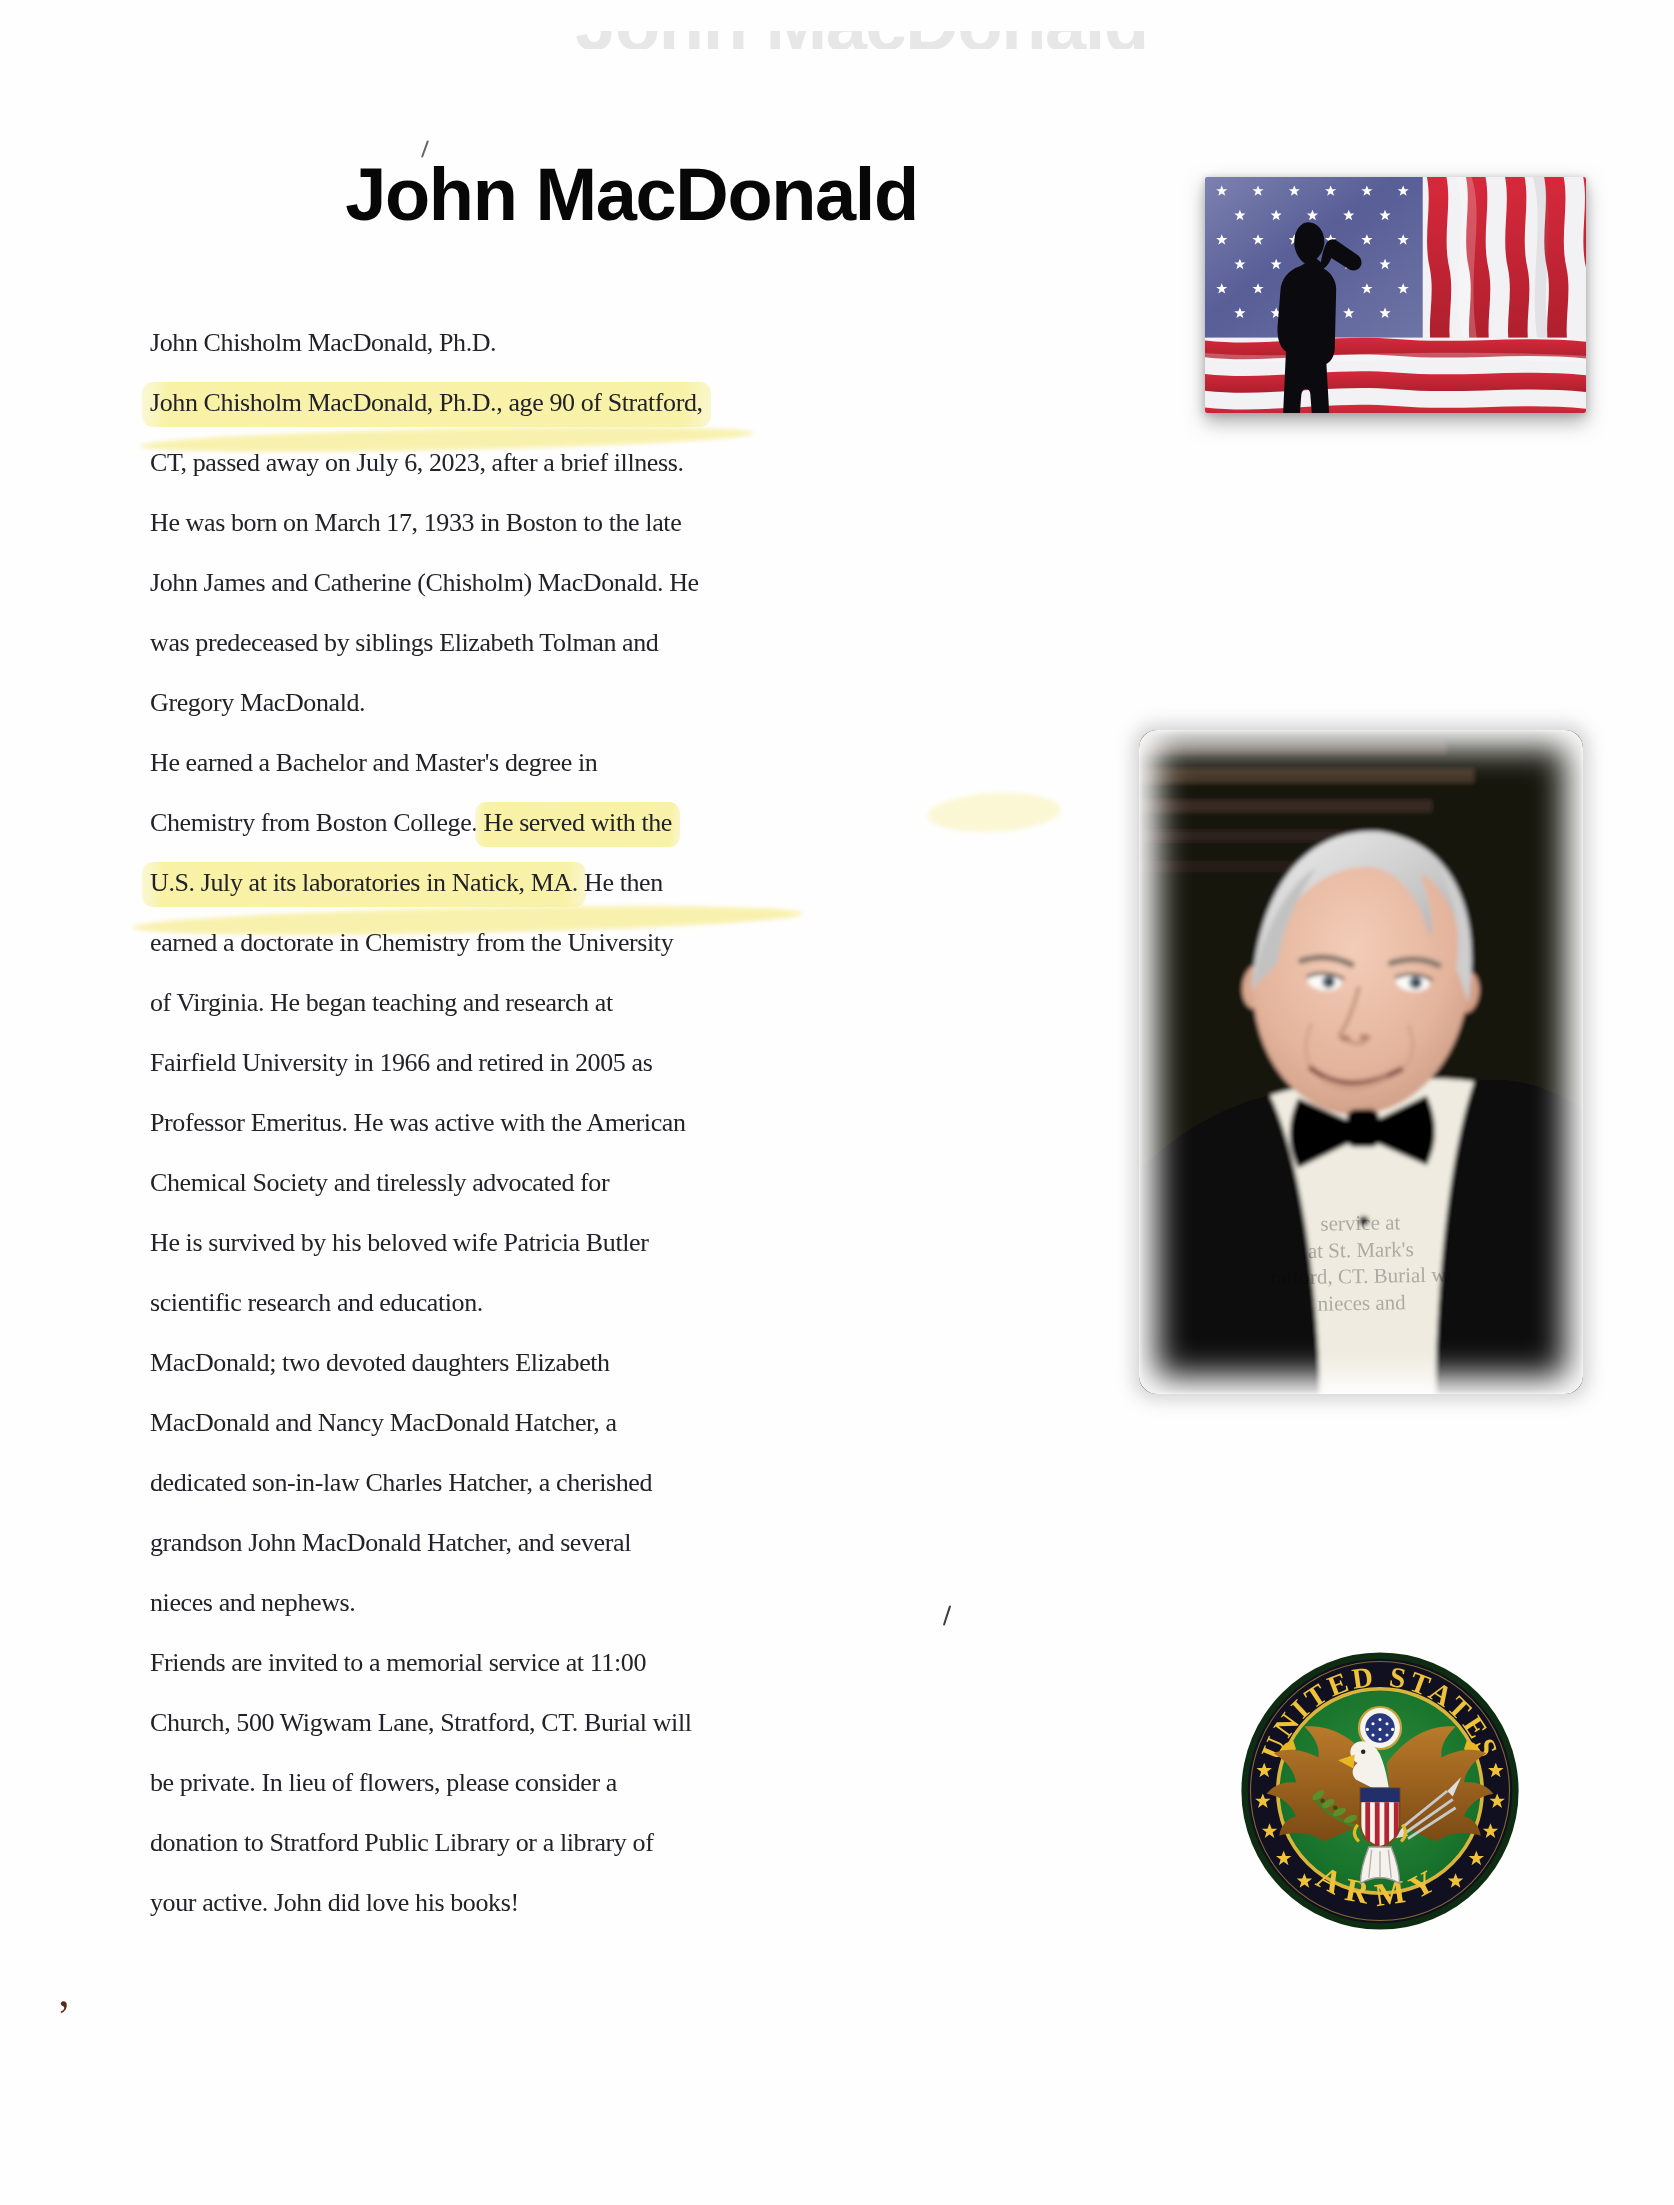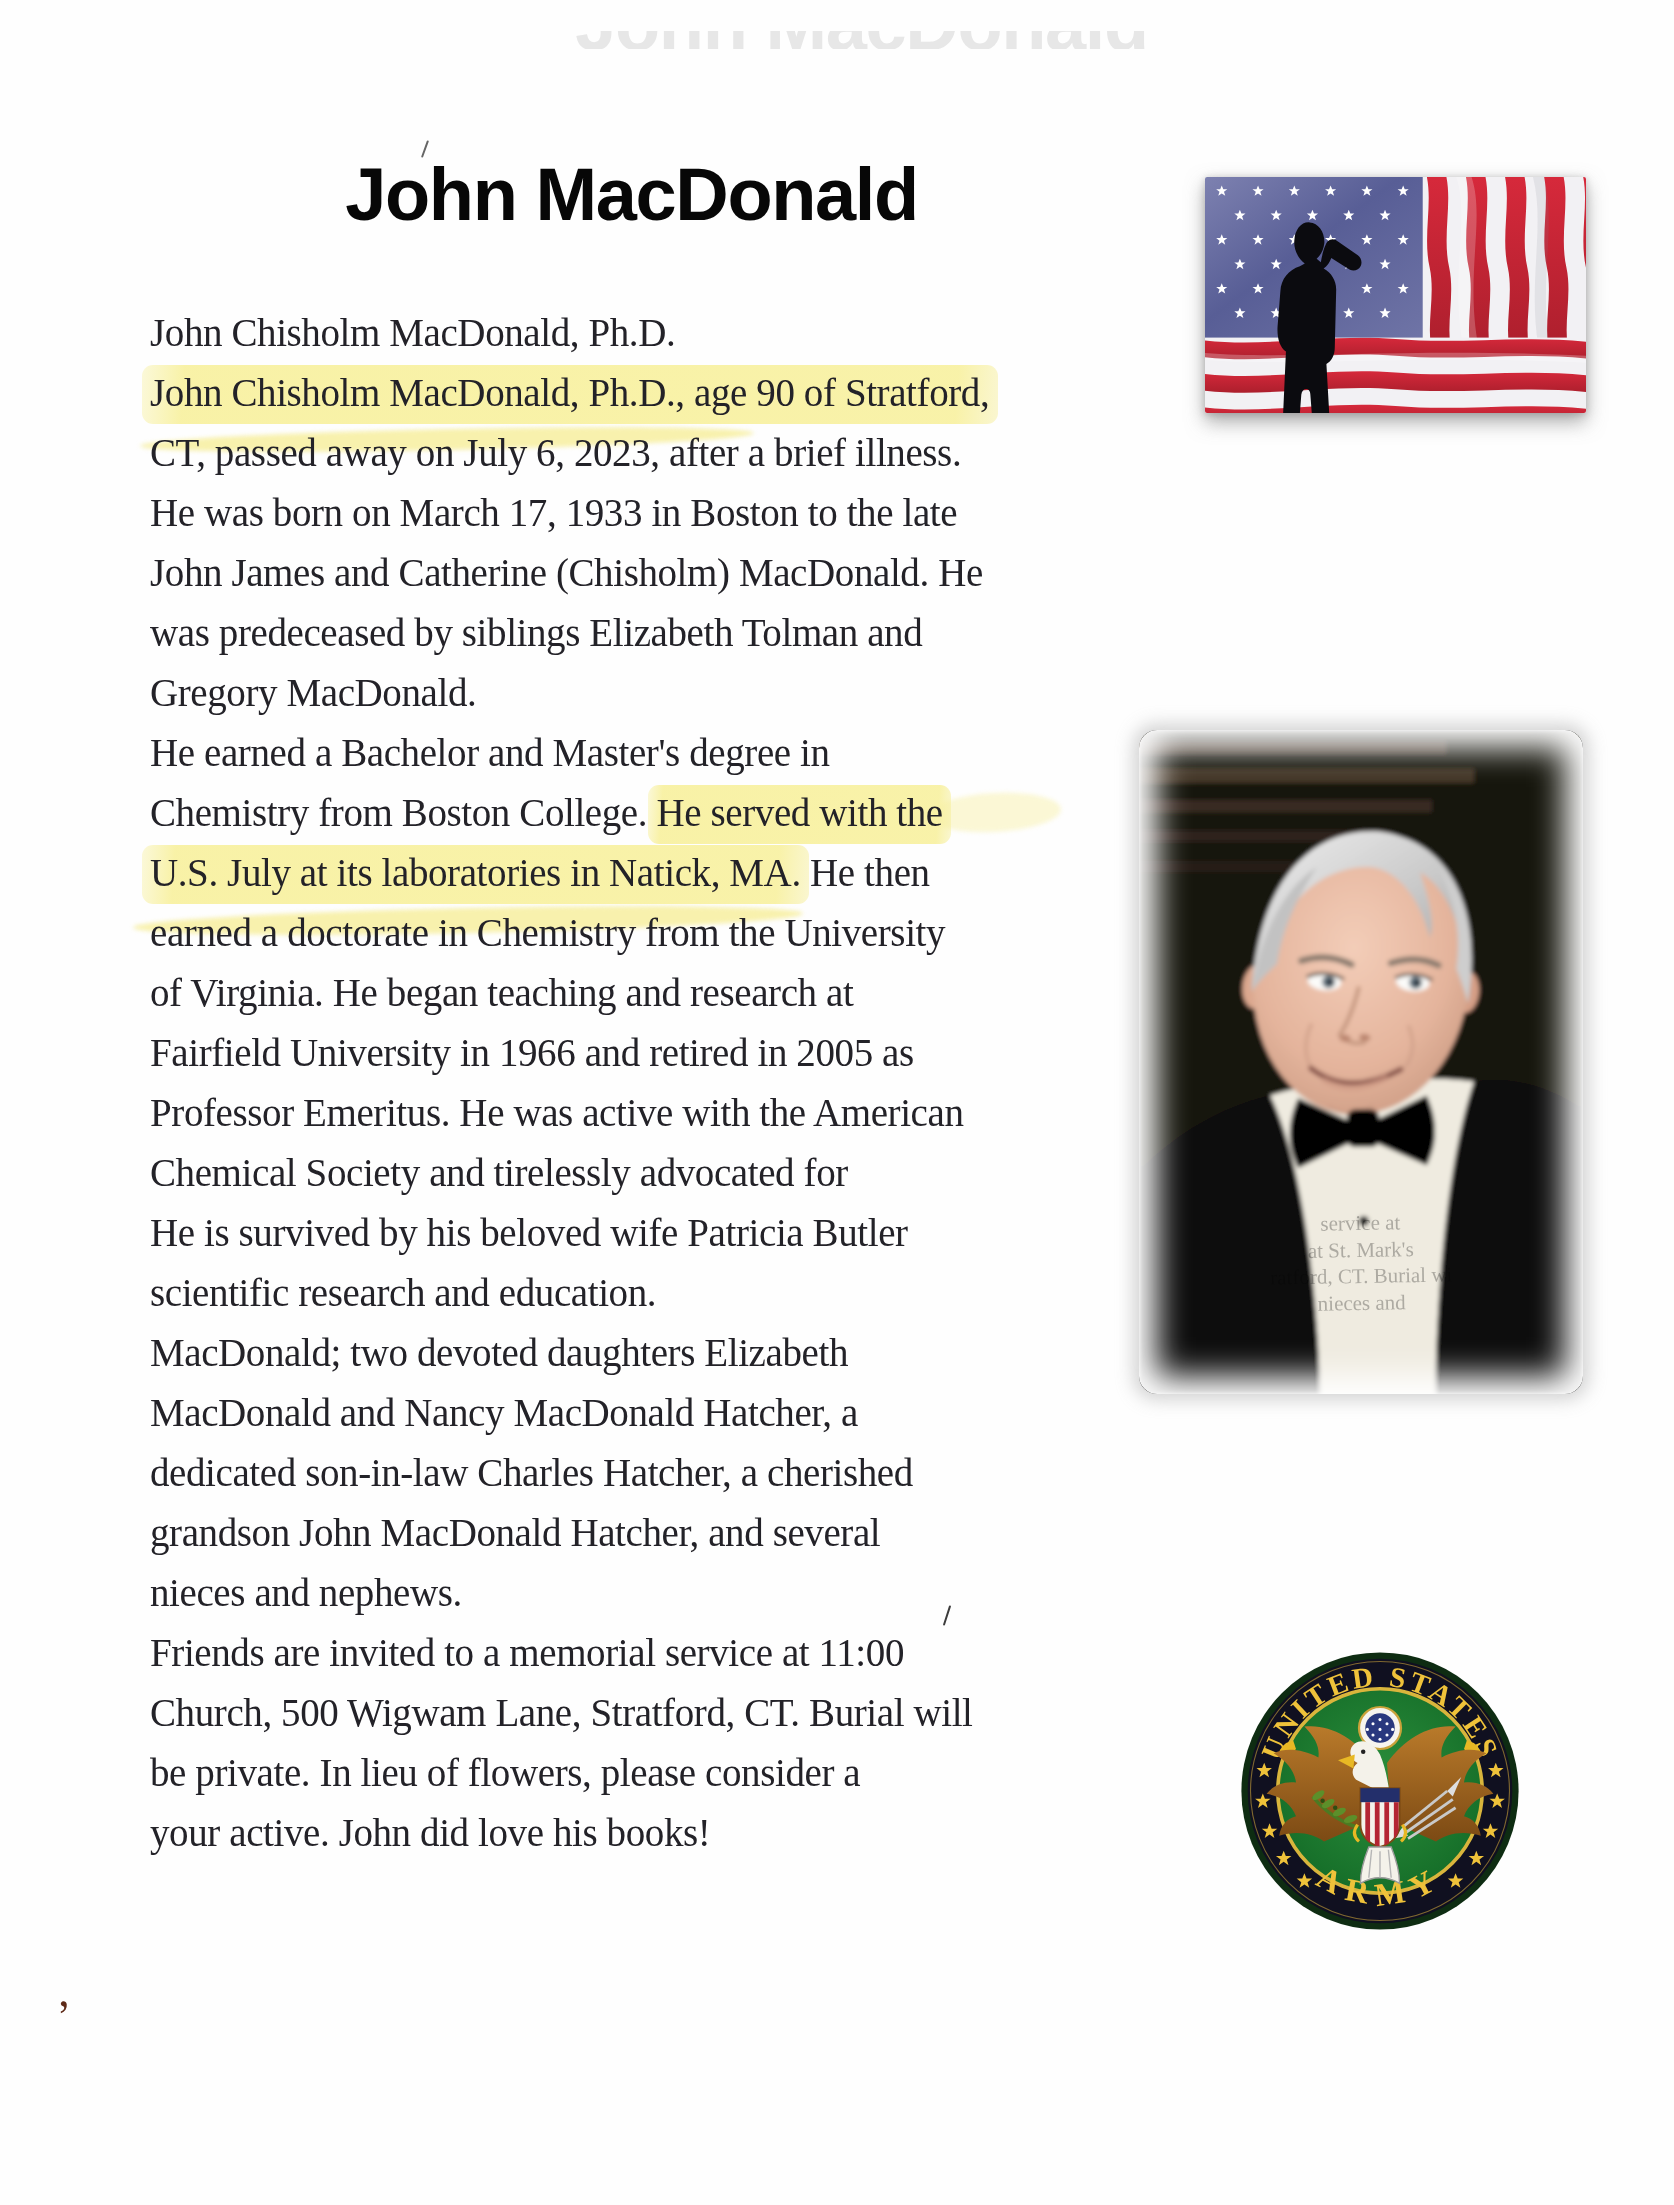--- a/index.html
+++ b/index.html
@@ -17,22 +17,22 @@
   .tick-b{left:946px;top:1605px;width:2.4px;height:21px;transform:rotate(18deg);background:#3c3c3c;}
   .stray-comma{position:absolute;left:57px;top:1969px;font-size:45px;color:#5e2a18;
     transform:rotate(-6deg);line-height:1;}
   
   .title{
     position:absolute;left:143px;top:158px;width:977px;margin:0;text-align:center;
     font-family:"Liberation Sans","DejaVu Sans",sans-serif;font-weight:700;
     font-size:74px;line-height:1;letter-spacing:-1.4px;color:#070707;
   }
   
-  .obit{position:absolute;left:150px;top:303px;width:963px;z-index:2;
-    font-size:39px;line-height:60px;letter-spacing:-0.4px;color:#232228;}
+  .obit{position:absolute;left:150px;top:313px;width:963px;z-index:2;
+    font-size:26px;line-height:60px;letter-spacing:-0.4px;color:#232228;}
   .obit .line{white-space:nowrap;height:60px;}
   .hl{
     background-image:linear-gradient(94deg,rgba(246,238,148,.35),rgba(248,241,162,.95) 5%,
       rgba(248,241,162,.93) 95%,rgba(244,235,140,.4));
     border-radius:11px;padding:5.6px 8.4px 9.8px 8.4px;margin:-5.6px -8.4px -9.8px -8.4px;
   }
   .swoosh{position:absolute;background:rgba(246,238,152,.8);border-radius:50%;
     filter:blur(2.1px);z-index:1;}
   .sw-1{left:140px;top:429px;width:614px;height:21px;transform:rotate(-1.2deg);}
   .sw-2{left:928px;top:793px;width:133px;height:39px;transform:rotate(-3deg);opacity:.5;}
@@ -88,20 +88,21 @@
       <div class="line"><span>He is survived by his beloved wife Patricia Butler</span></div>
       <div class="line"><span>scientific research and education.</span></div>
       <div class="line"><span>MacDonald; two devoted daughters Elizabeth</span></div>
       <div class="line"><span>MacDonald and Nancy MacDonald Hatcher, a</span></div>
       <div class="line"><span>dedicated son-in-law Charles Hatcher, a cherished</span></div>
       <div class="line"><span>grandson John MacDonald Hatcher, and several</span></div>
       <div class="line"><span>nieces and nephews.</span></div>
       <div class="line"><span>Friends are invited to a memorial service at 11:00</span></div>
       <div class="line"><span>Church, 500 Wigwam Lane, Stratford, CT. Burial will</span></div>
       <div class="line"><span>be private. In lieu of flowers, please consider a</span></div>
+      <div class="line"><span>donation to Stratford Public Library or a library of</span></div>
       <div class="line"><span>your active. John did love his books!</span></div>
     </div>
 
   <div class="flag">
     <svg viewBox="0 0 546 338" preserveAspectRatio="none">
       <defs>
         <linearGradient id="cantonG" x1="0" y1="0" x2="1" y2="1">
           <stop offset="0" stop-color="#7d81b0"></stop>
             <stop offset=".45" stop-color="#585e96"></stop>
             <stop offset="1" stop-color="#6f74a6"></stop>

